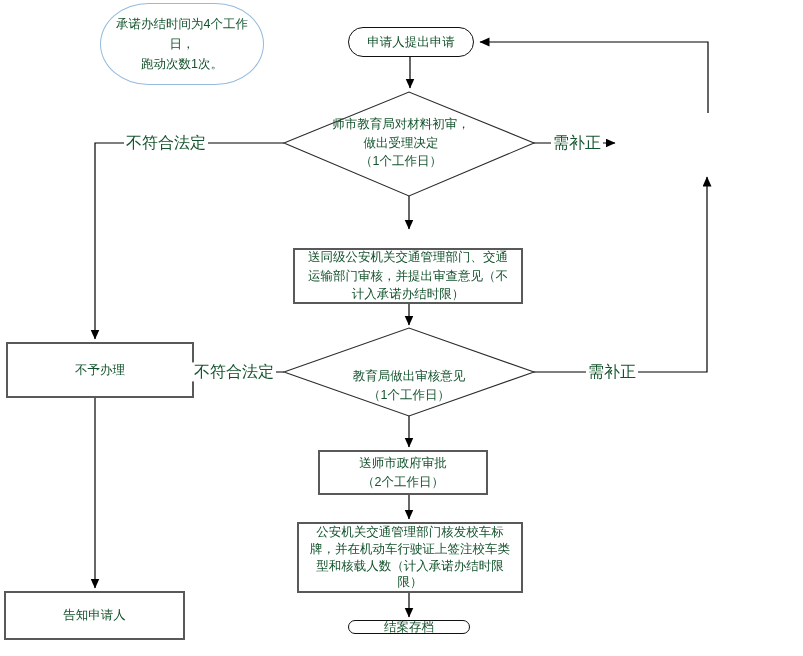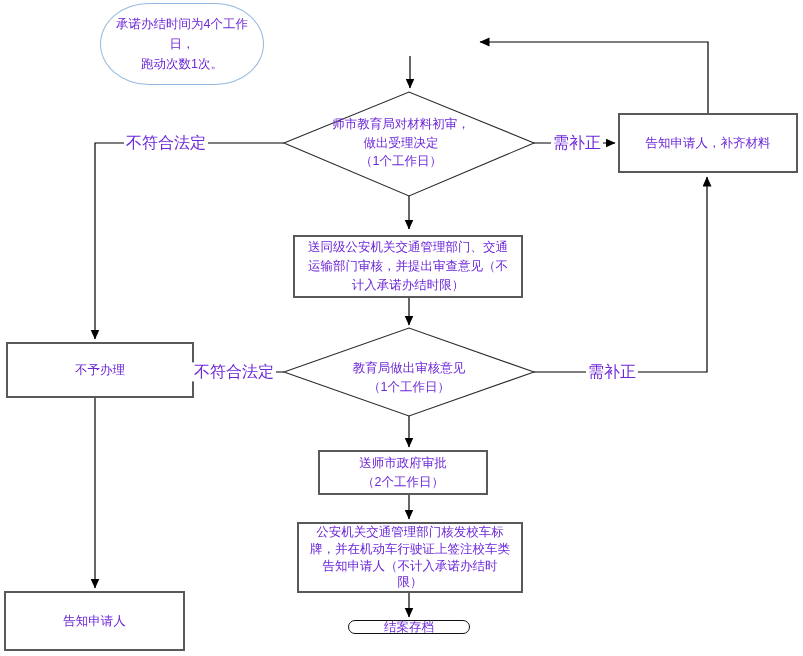--- a/index.html
+++ b/index.html
@@ -1,18 +1,18 @@
 <!DOCTYPE html>
 <html><head>
 <meta charset="utf-8">
 <style>
   html,body { margin:0; padding:0; background:#ffffff; }
   .canvas {
     position:relative; width:803px; height:656px; background:#ffffff;
-    font-family:"Liberation Sans","DejaVu Sans",sans-serif; color:#6d28d9;
+    font-family:"Liberation Sans","DejaVu Sans",sans-serif; color:#14532d;
     overflow:hidden;
   }
   .edges { position:absolute; left:0; top:0; width:803px; height:656px; }
   .node {
     position:absolute; box-sizing:border-box;
     display:flex; align-items:center; justify-content:center;
     text-align:center; font-size:12.5px; line-height:1.5;
     background:#ffffff; white-space:pre-line;
   }
   .rect    { border:2px solid #595959; }
@@ -55,46 +55,46 @@
       <path d="M95,398 L95,588" marker-end="url(#arrow)"></path>
     </g>
 
     <polygon points="284,143 409,92 534,143 409,196" fill="#ffffff" stroke="#2b2b2b" stroke-width="1.1"></polygon>
     <polygon points="284,372 409,328 534,372 409,416" fill="#ffffff" stroke="#2b2b2b" stroke-width="1.1"></polygon>
   </svg>
 
   <div class="node callout" style="left:100px; top:3px; width:164px; height:82px; padding:4px 8px;">承诺办结时间为4个工作日，
 跑动次数1次。</div>
 
+  <div class="node stadium" style="left:348px; top:27px; width:126px; height:30px;">申请人提出申请</div>
 
   <div class="node dtext" style="left:291px; top:105px; width:220px; height:76px;">师市教育局对材料初审，
 做出受理决定
 （1个工作日）</div>
 
-  <div class="node rect" style="left:618px; top:113px; width:180px; height:60px;">告知申请人，补齐材料</div>
 
-  <div class="node rect" style="left:293px; top:235px; width:230px; height:63px;">送同级公安机关交通管理部门、交通
+  <div class="node rect" style="left:293px; top:248px; width:230px; height:56px;">送同级公安机关交通管理部门、交通
 运输部门审核，并提出审查意见（不
 计入承诺办结时限）</div>
 
-  <div class="node dtext" style="left:304px; top:356px; width:210px; height:44px;">教育局做出审核意见
+  <div class="node dtext" style="left:304px; top:364px; width:210px; height:44px;">教育局做出审核意见
 （1个工作日）</div>
 
   <div class="node rect" style="left:6px; top:342px; width:188px; height:56px;text-align:center;">不予办理</div>
 
   <div class="node rect" style="left:318px; top:450px; width:170px; height:45px;">送师市政府审批
 （2个工作日）</div>
 
   <div class="node rect" style="left:297px; top:522px; width:226px; height:71px; line-height:1.35;">公安机关交通管理部门核发校车标
 牌，并在机动车行驶证上签注校车类
-告知申请人（不计入承诺办结时
+型和核载人数（计入承诺办结时限
 限）</div>
 
   <div class="node stadium" style="left:348px; top:620px; width:122px; height:14px;">结案存档</div>
 
-  <div class="node rect" style="left:4px; top:591px; width:181px; height:60px;">告知申请人</div>
+  <div class="node rect" style="left:4px; top:591px; width:181px; height:49px;">告知申请人</div>
 
   <div class="elabel" style="left:166px; top:143px;">不符合法定</div>
   <div class="elabel" style="left:577px; top:143px;">需补正</div>
   <div class="elabel" style="left:234px; top:372px;">不符合法定</div>
   <div class="elabel" style="left:612px; top:372px;">需补正</div>
 
 </div>
 
 </body></html>

